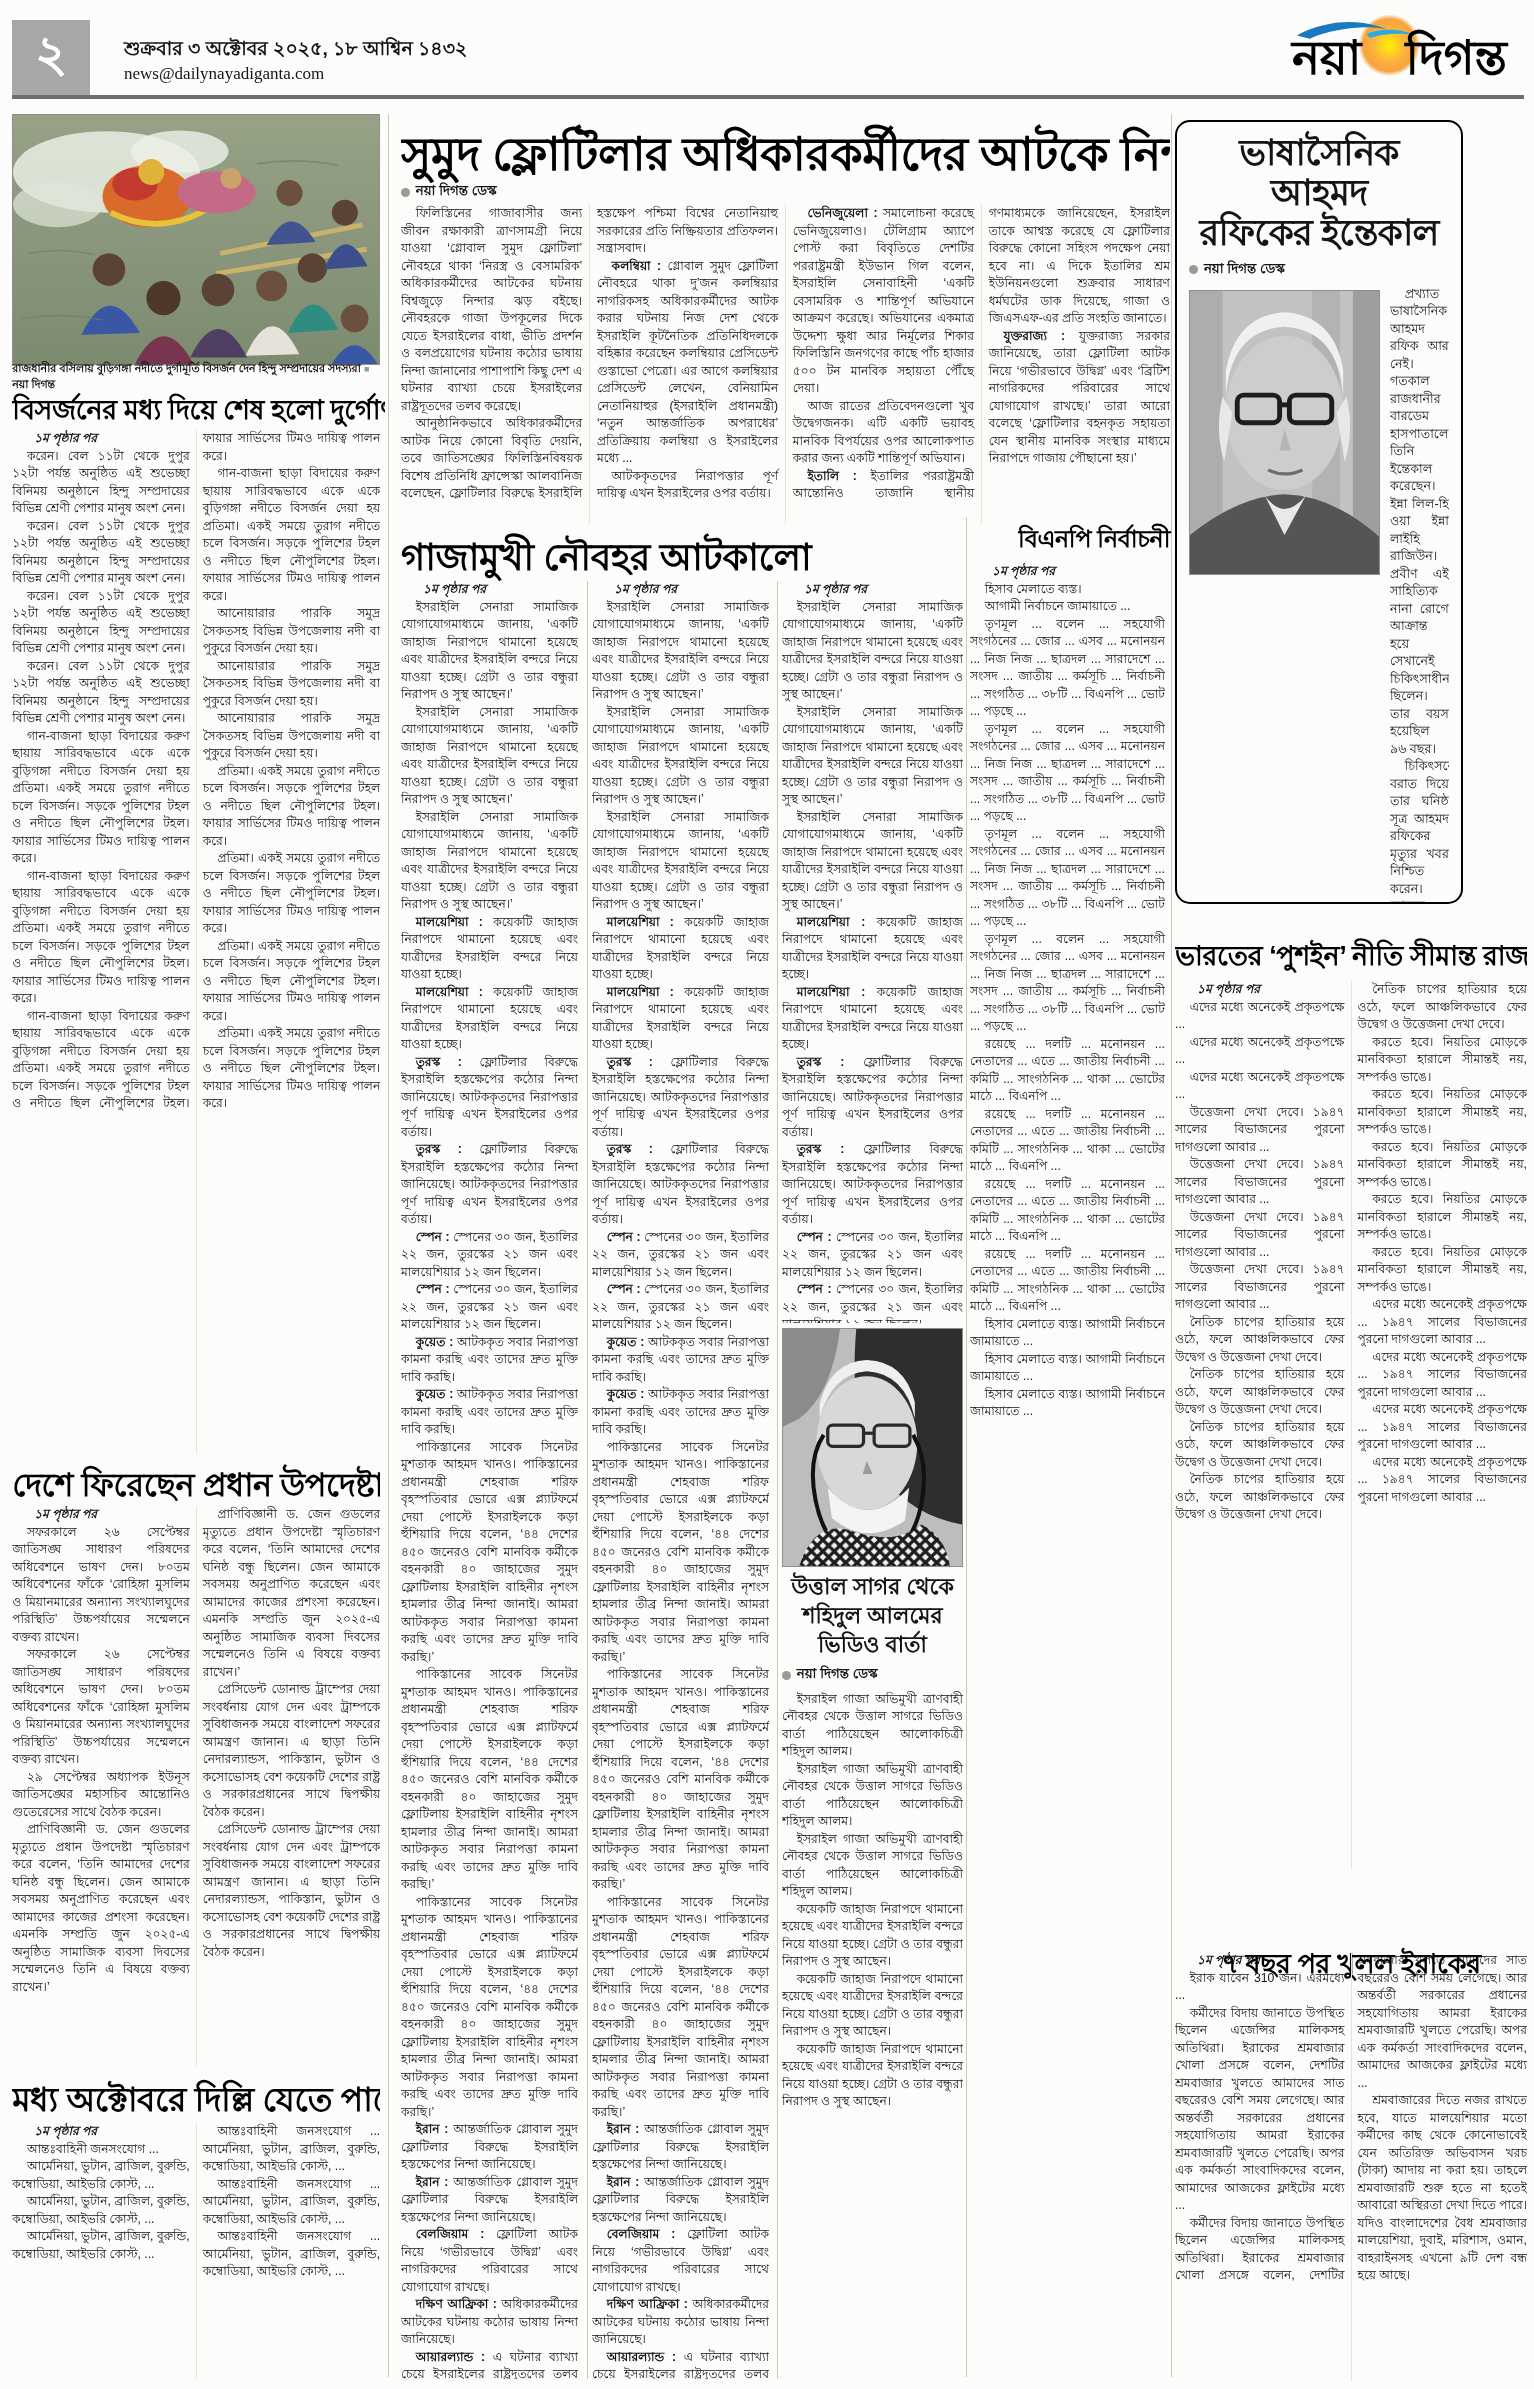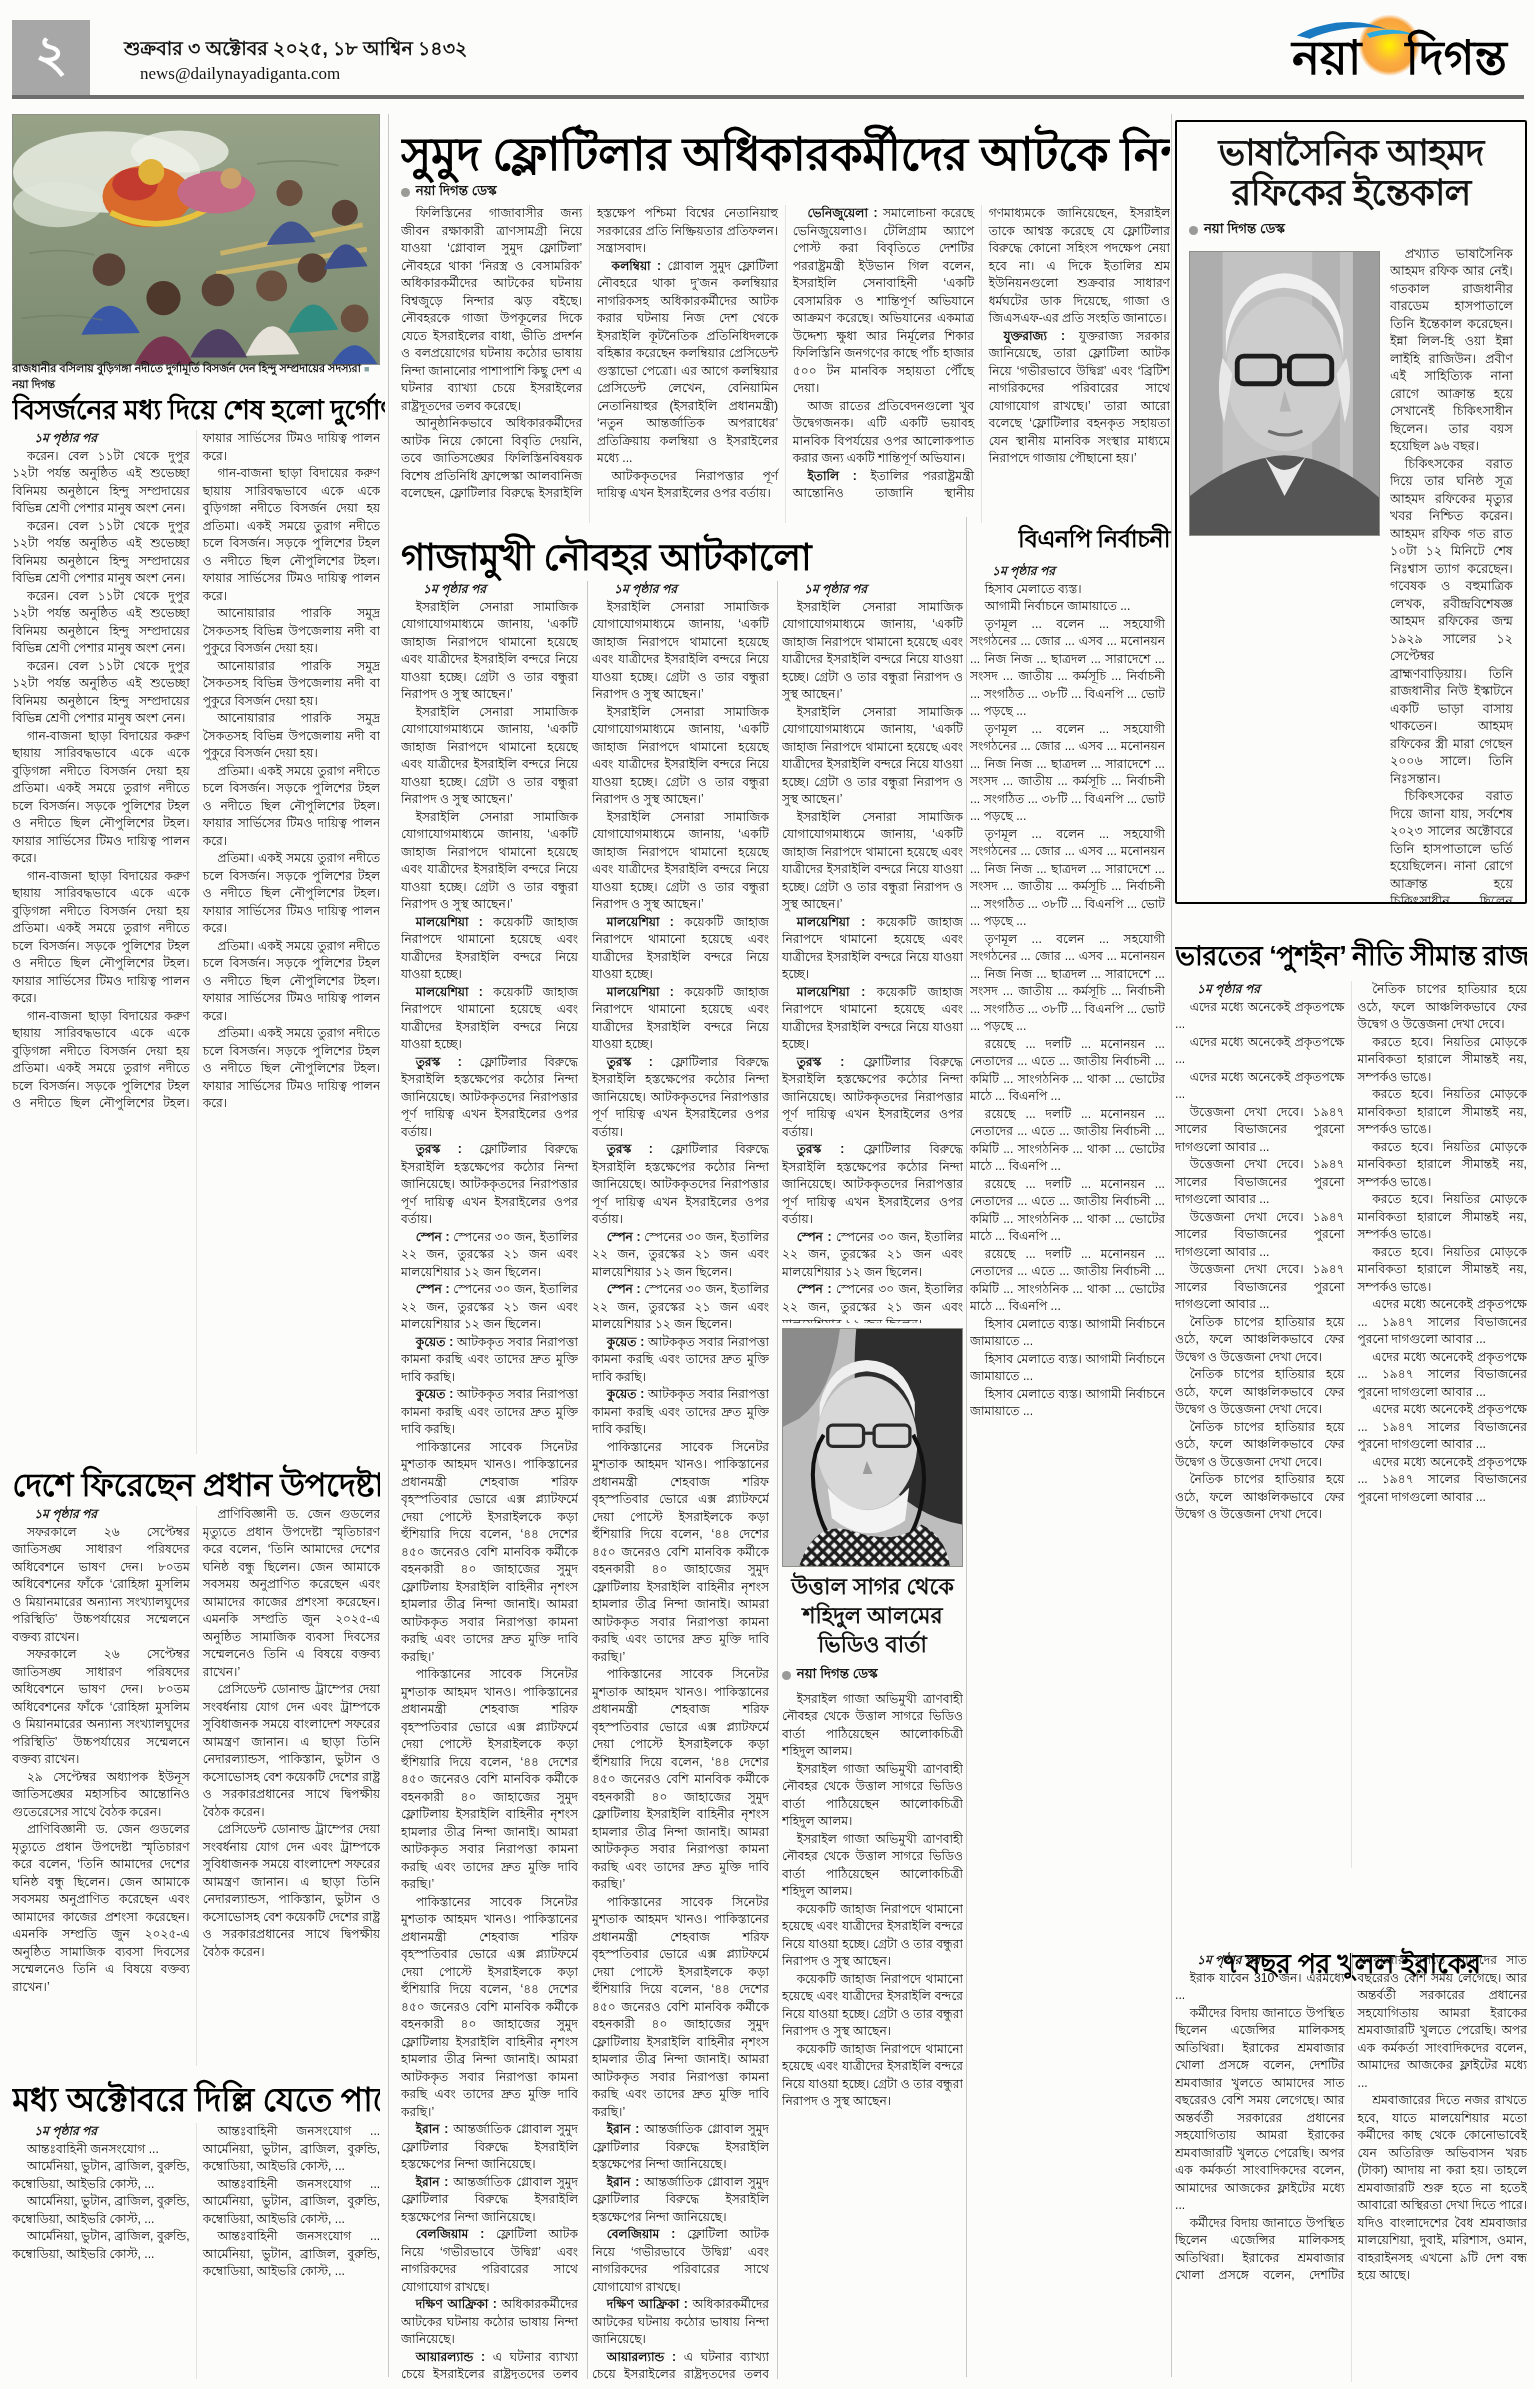--- a/index.html
+++ b/index.html
@@ -4,38 +4,38 @@
 <style>
   html,body{margin:0;padding:0;background:#e8e8e4;}
   .page{position:relative;width:1535px;height:2389px;margin:0 auto;background:#fcfcfa;
         font-family:"Liberation Sans","DejaVu Sans",sans-serif;color:#141414;overflow:hidden;}
   .abs{position:absolute;}
   
   .pagenum-box{left:12.2px;top:20.4px;width:78px;height:75px;background:#a7a7a7;color:#fff;
         display:flex;align-items:center;justify-content:center;font-size:50px;font-weight:bold;
         font-family:"Liberation Serif","DejaVu Serif",serif;}
   .dateline{left:124px;top:34px;font-size:19px;font-weight:bold;}
-  .email{left:140px;top:64px;font-size:17px;font-family:"Liberation Serif","DejaVu Serif",serif;}
+  .email{left:124px;top:64px;font-size:17px;font-family:"Liberation Serif","DejaVu Serif",serif;}
   .header-rule{left:12.2px;top:95px;width:1512px;height:4.1px;background:#6e6e6e;}
   
   .body-text{font-size:12.2px;line-height:17.5px;text-align:justify;overflow:hidden;}
   .body-text p{margin:0;text-indent:14.7px;}
   .body-text p.cont{text-indent:0;font-weight:bold;font-style:italic;margin-left:22px;}
   .body-text b{font-weight:bold;}
   .cols2{column-count:2;column-gap:13px;column-rule:0.8px solid #e3e3df;}
   .cols4{column-count:4;column-gap:14.7px;column-rule:0.8px solid #e3e3df;}
   .headline{font-weight:800;color:#000;letter-spacing:-0.4px;}
   .byline{font-size:13.4px;font-weight:bold;display:flex;align-items:center;gap:5.7px;}
   .byline .dot{width:9px;height:9px;border-radius:50%;background:#9a9a96;display:inline-block;flex:0 0 auto;}
   .caption{font-size:11px;font-weight:bold;line-height:14.7px;}
   .caption .sq{color:#7fa3a0;font-size:9px;}
   .vrule{width:0.8px;background:#c9c9c4;}
   .photo-frame{border:0.8px solid #8f8f8a;box-sizing:border-box;overflow:hidden;background:#ddd;}
   
-  .rafiq-box{left:1175px;top:120px;width:352px;height:784px;border:2.8px solid #000;border-radius:2px;
+  .rafiq-box{left:1175px;top:120px;width:288px;height:784px;border:2.8px solid #000;border-radius:15px;
       box-sizing:border-box;padding:9.8px 12.2px 8.1px;overflow:hidden;background:#fcfcfa;}
   .rafiq-title{font-size:36px;font-weight:800;text-align:center;line-height:1.1;letter-spacing:-0.8px;margin:1.6px 0 6.5px;}
   .rafiq-photo{float:left;width:191px;height:285px;margin:4.9px 9.8px 3.3px 0;}
   
   .flotilla-title{left:401px;top:119px;width:769px;font-size:46px;white-space:nowrap;overflow:hidden;}
   .gaza-title{left:401px;top:528px;width:562px;text-align:left;font-size:37px;white-space:nowrap;overflow:hidden;}
   .shahidul-title{font-size:22px;font-weight:800;text-align:center;line-height:1.3;padding:6.5px 0 3.3px;}
   .bnp-title{font-size:23.6px;text-align:center;white-space:nowrap;overflow:hidden;}
   .sec-title{text-align:center;white-space:nowrap;overflow:hidden;}
 </style>

